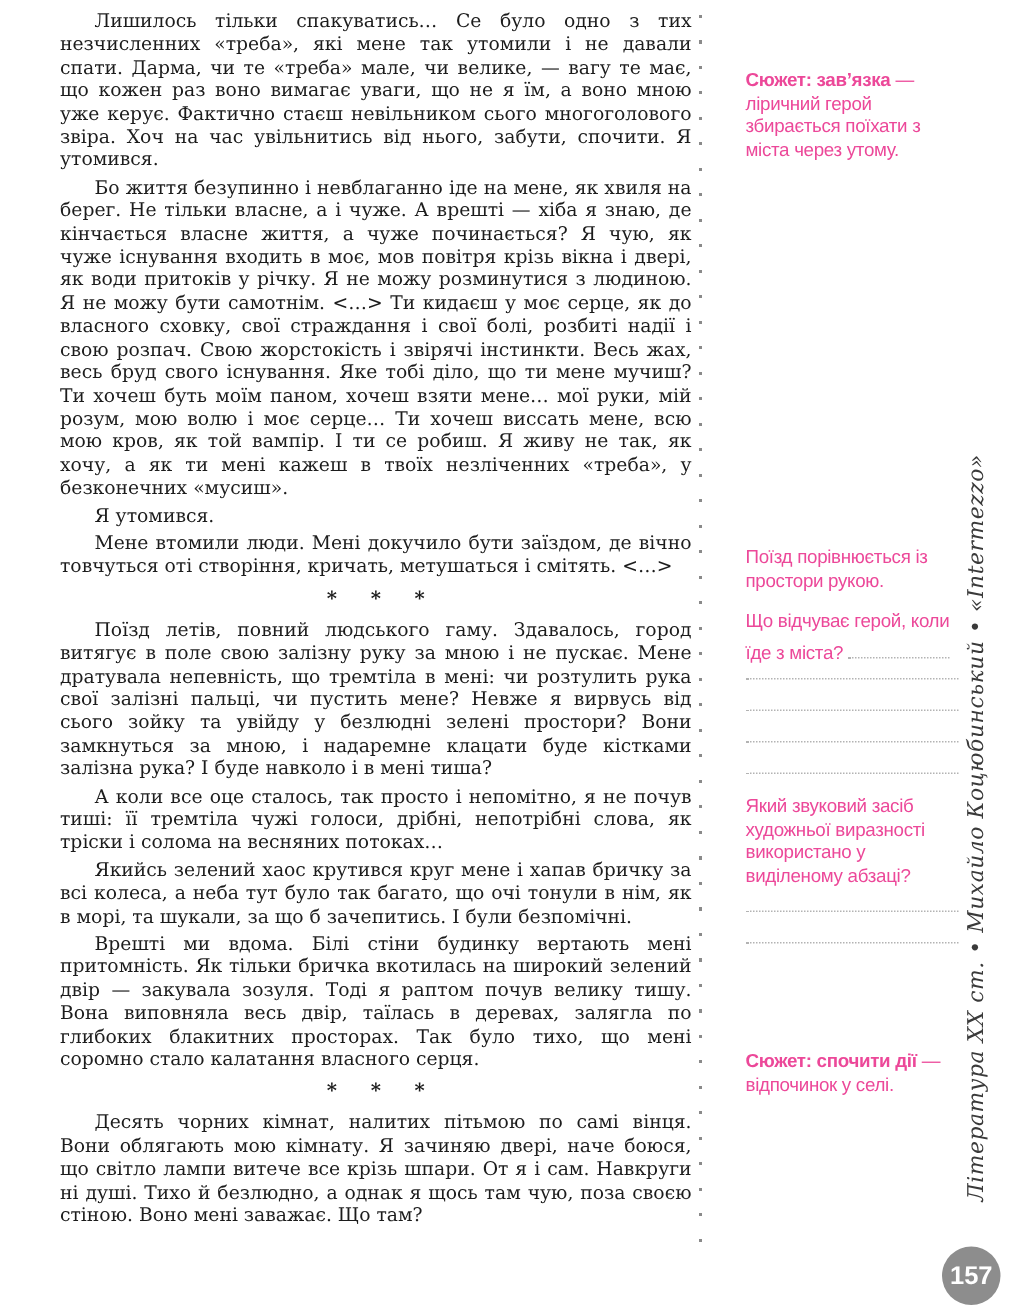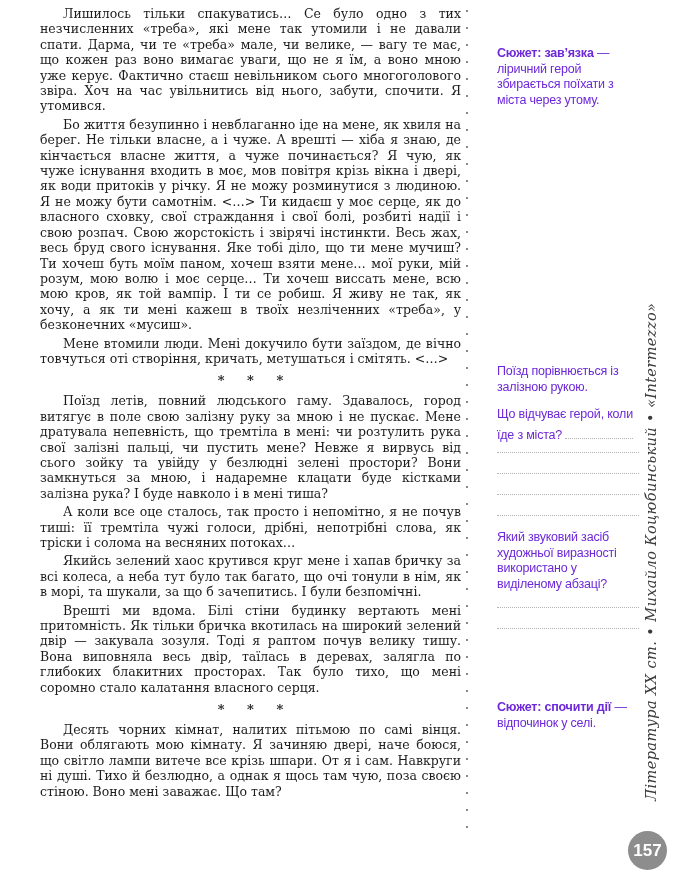--- a/index.html
+++ b/index.html
@@ -13,21 +13,21 @@
   #main-col .p.bold{font-weight:bold;}
   #main-col .sep{text-align:center;font-weight:bold;font-size:13px;letter-spacing:9px;
                  padding-left:9px;margin:7px 0 5px 0;}
 
   
   #v-rule{position:absolute;left:466px;top:10px;width:2px;height:828px;
           background:repeating-linear-gradient(to bottom,#8a8a8a 0 2px,transparent 2px 17px);}
 
   
   #margin-col{position:absolute;left:497px;top:0;width:148px;height:876px;
-              font-family:"Liberation Sans", sans-serif;color:#6d28d9;}
+              font-family:"Liberation Sans", sans-serif;color:#ec4899;}
   #margin-col .note{position:absolute;left:0;width:146px;font-size:12.5px;line-height:15.5px;
                     letter-spacing:-0.2px;}
   #margin-col .note b{font-weight:bold;}
   #margin-col .note.q{line-height:21px;}
   .dotfill{display:inline-block;width:68px;height:10px;
            border-bottom:1.5px dotted #b3b3b3;}
   .ans-line{position:absolute;left:0;width:142px;height:0;border-top:1.5px dotted #b3b3b3;}
 
   
   #ribbon{position:absolute;left:442px;top:582px;width:420px;height:18px;
@@ -41,40 +41,41 @@
               font-family:"Liberation Sans", sans-serif;font-weight:bold;font-size:17px;}
 </style>
 </head>
 <body>
 
 <div id="page">
 
   <div id="main-col">
     <div class="p">Лишилось тільки спакуватись… Се було одно з тих незчисленних «треба», які мене так утомили і не давали спати. Дарма, чи те «треба» мале, чи велике, — вагу те має, що кожен раз воно вимагає уваги, що не я їм, а воно мною уже керує. Фактично стаєш невільником сього многоголового звіра. Хоч на час увільнитись від нього, забути, спочити. Я утомився.</div>
     <div class="p">Бо життя безупинно і невблаганно іде на мене, як хвиля на берег. Не тільки власне, а і чуже. А врешті — хіба я знаю, де кінчається власне життя, а чуже починається? Я чую, як чуже існування входить в моє, мов повітря крізь вікна і двері, як води притоків у річку. Я не можу розминутися з людиною. Я не можу бути самотнім. &lt;…&gt; Ти кидаєш у моє серце, як до власного сховку, свої страждання і свої болі, розбиті надії і свою розпач. Свою жорстокість і звірячі інстинкти. Весь жах, весь бруд свого існування. Яке тобі діло, що ти мене мучиш? Ти хочеш буть моїм паном, хочеш взяти мене… мої руки, мій розум, мою волю і моє серце… Ти хочеш виссать мене, всю мою кров, як той вампір. І ти се робиш. Я живу не так, як хочу, а як ти мені кажеш в твоїх незліченних «треба», у безконечних «мусиш».</div>
+    <div class="p">Я утомився.</div>
     <div class="p">Мене втомили люди. Мені докучило бути заїздом, де вічно товчуться оті створіння, кричать, метушаться і смітять. &lt;…&gt;</div>
     <div class="sep">* * *</div>
     <div class="p">Поїзд летів, повний людського гаму. Здавалось, город витягує в поле свою залізну руку за мною і не пускає. Мене дратувала непевність, що тремтіла в мені: чи розтулить рука свої залізні пальці, чи пустить мене? Невже я вирвусь від сього зойку та увійду у безлюдні зелені простори? Вони замкнуться за мною, і надаремне клацати буде кістками залізна рука? І буде навколо і в мені тиша?</div>
     <div class="p">А коли все оце сталось, так просто і непомітно, я не почув тиші: її тремтіла чужі голоси, дрібні, непотрібні слова, як тріски і солома на весняних потоках…</div>
     <div class="p">Якийсь зелений хаос крутився круг мене і хапав бричку за всі колеса, а неба тут було так багато, що очі тонули в нім, як в морі, та шукали, за що б зачепитись. І були безпомічні.</div>
     <div class="p">Врешті ми вдома. Білі стіни будинку вертають мені притомність. Як тільки бричка вкотилась на широкий зелений двір — закувала зозуля. Тоді я раптом почув велику тишу. Вона виповняла весь двір, таїлась в деревах, залягла по глибоких блакитних просторах. Так було тихо, що мені соромно стало калатання власного серця.</div>
     <div class="sep">* * *</div>
     <div class="p">Десять чорних кімнат, налитих пітьмою по самі вінця. Вони облягають мою кімнату. Я зачиняю двері, наче боюся, що світло лампи витече все крізь шпари. От я і сам. Навкруги ні душі. Тихо й безлюдно, а однак я щось там чую, поза своєю стіною. Воно мені заважає. Що там?</div>
 
   </div>
 
   <div id="v-rule"></div>
 
   <div id="margin-col">
 
     <div class="note" style="top:46px">
       <b>Сюжет: зав’язка</b><span> — ліричний герой збирається поїхати з міста через утому.</span>
     </div>
 
-    <div class="note" style="top:364px">Поїзд порівнюється із залізною рукою.</div>
+    <div class="note" style="top:364px">Поїзд порівнюється із простори рукою.</div>
 
     <div class="note q" style="top:404px">
       <span>Що відчуває герой, коли їде з міста? </span><span class="dotfill"></span>
     </div>
 
     <div class="ans-line" style="top:452px"></div>
     <div class="ans-line" style="top:473px"></div>
     <div class="ans-line" style="top:494px"></div>
     <div class="ans-line" style="top:515px"></div>
 

